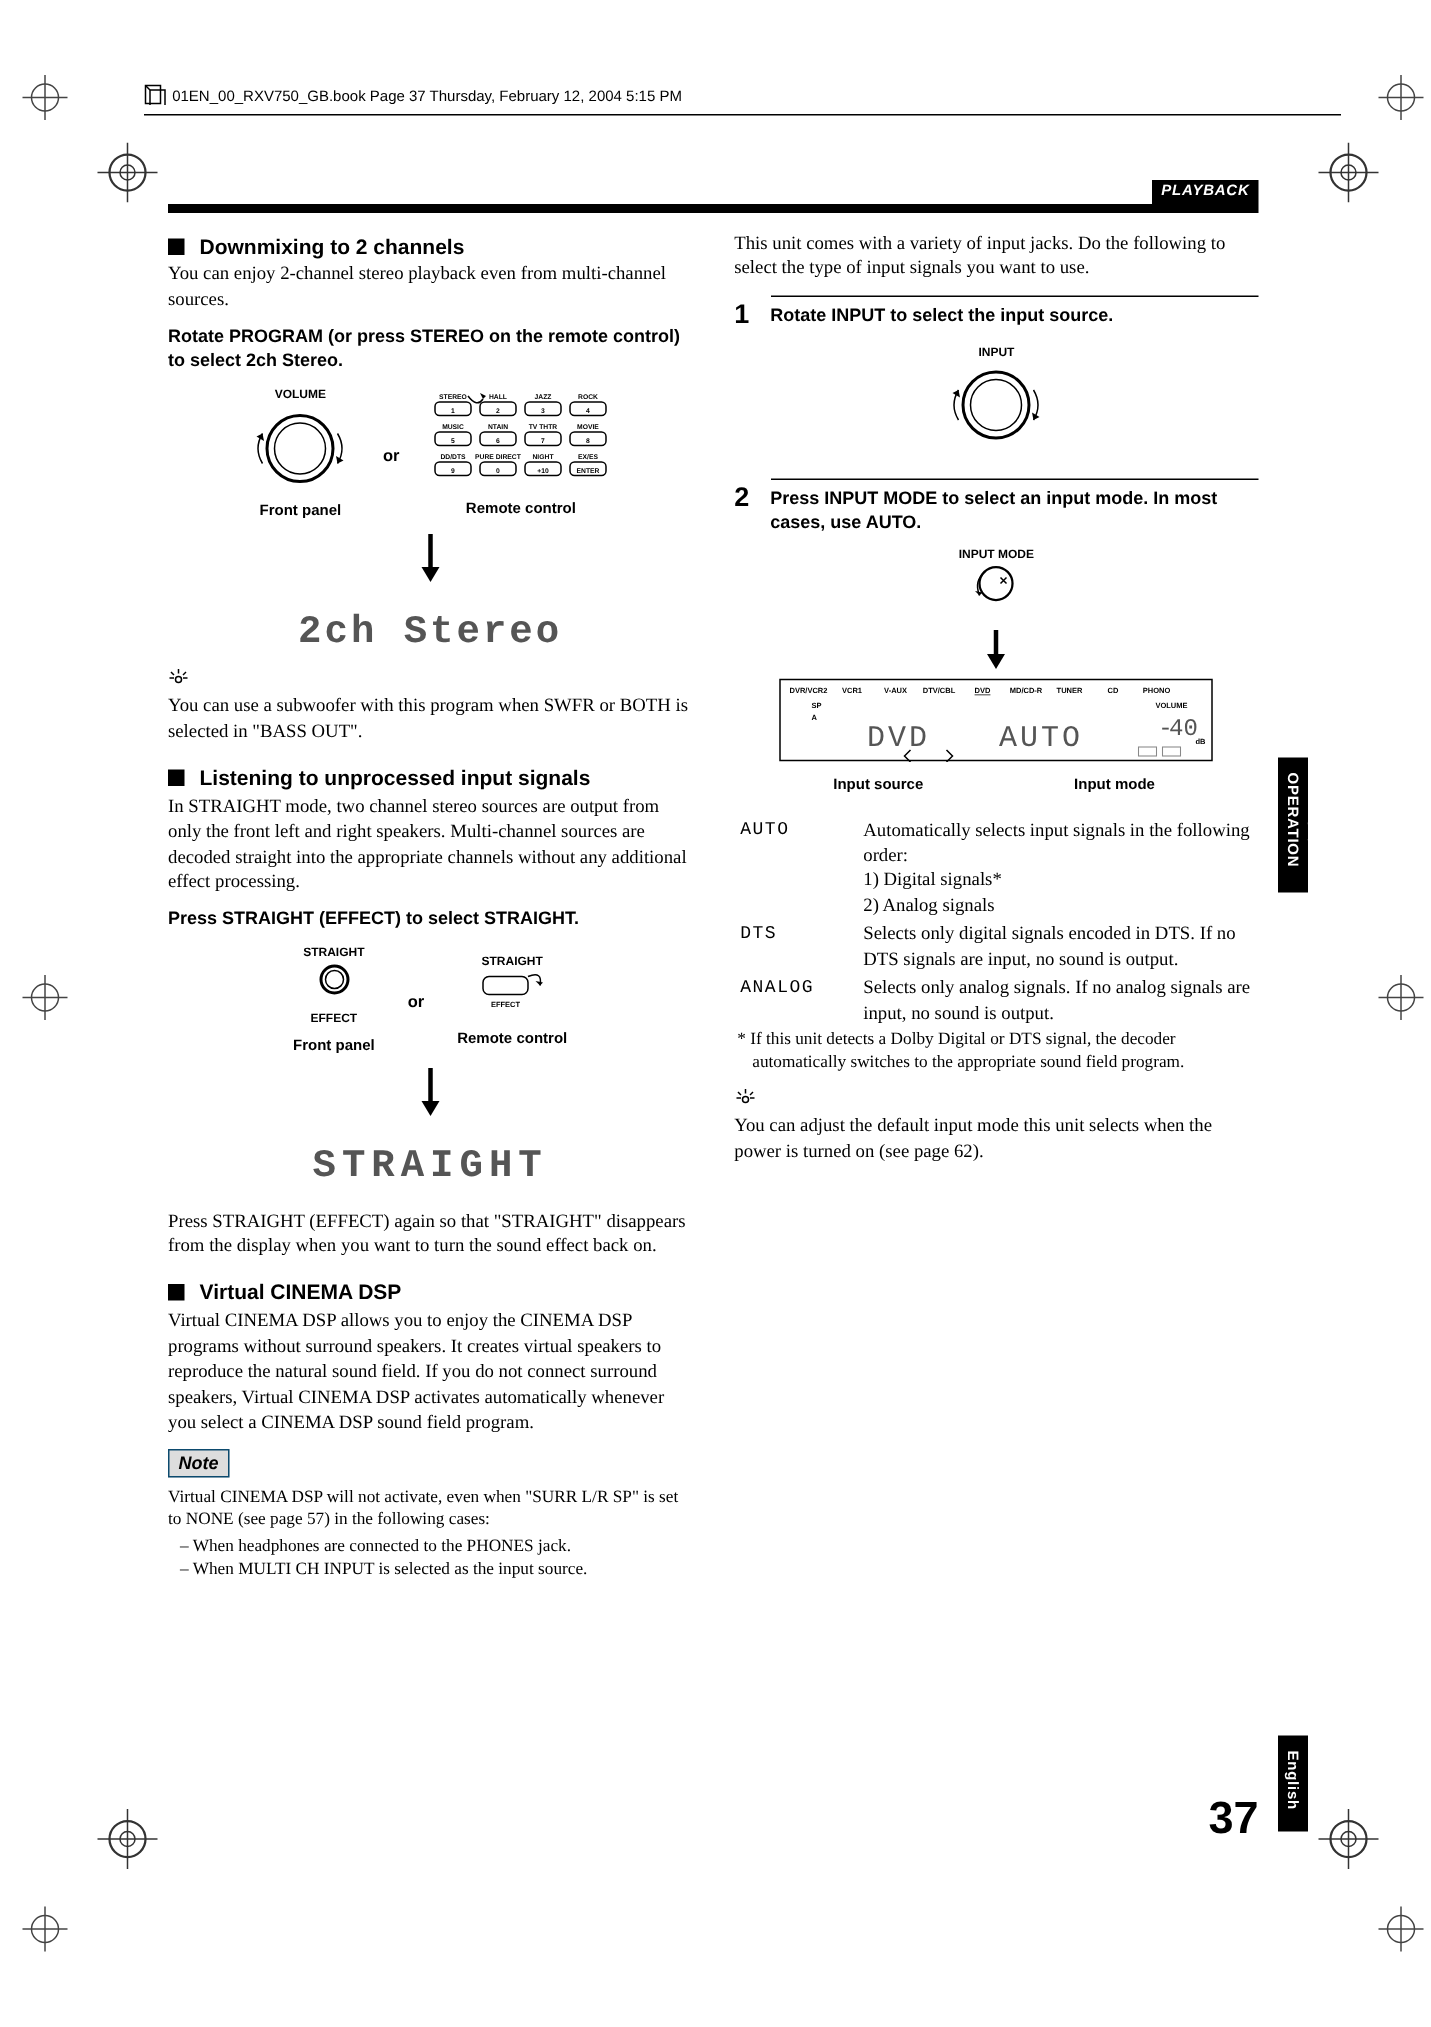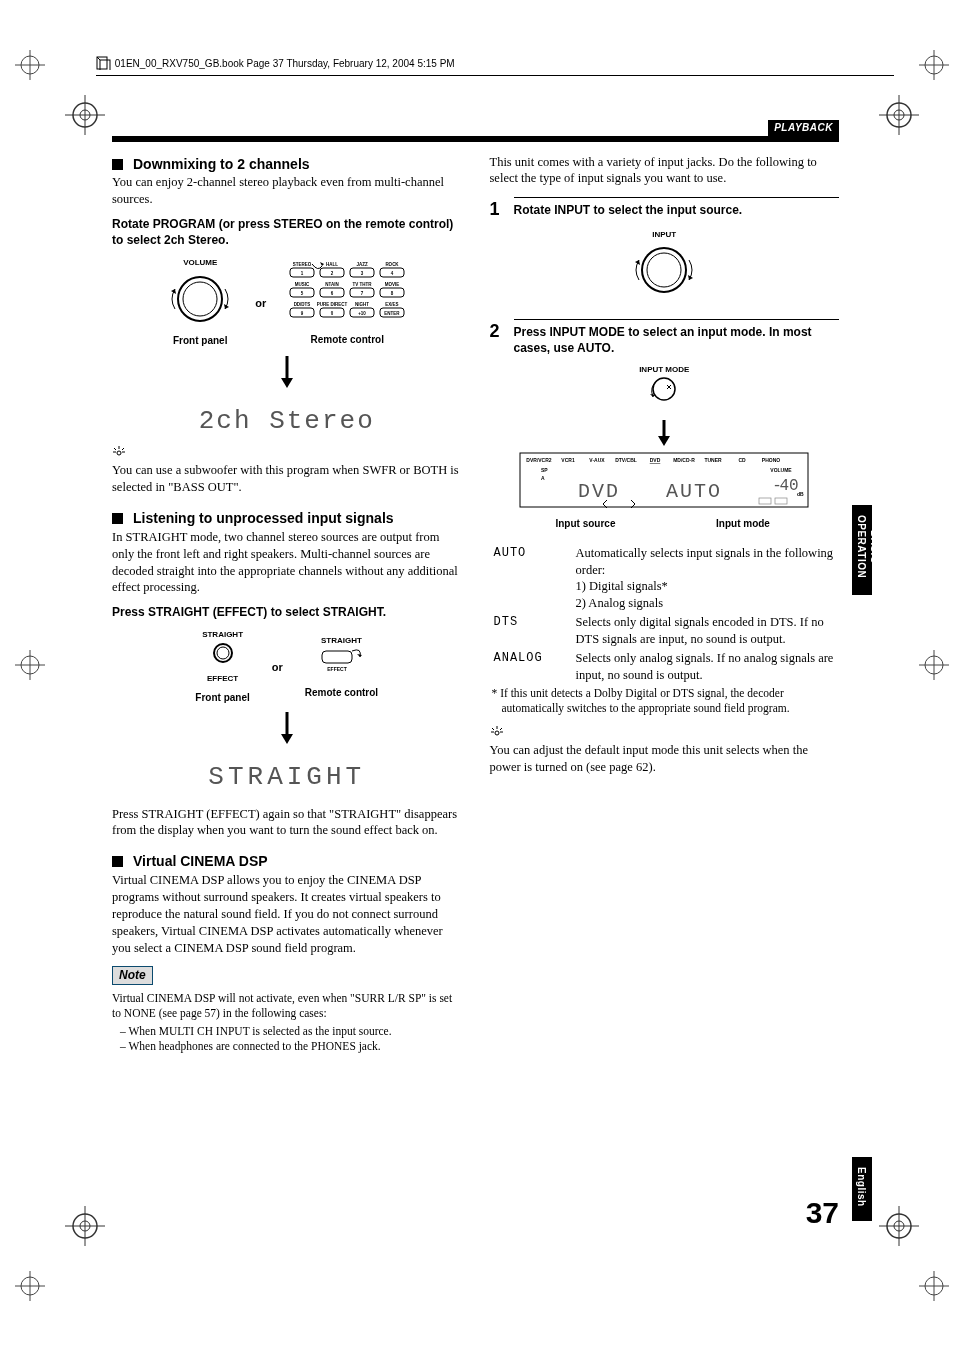--- a/index.html
+++ b/index.html
@@ -99,21 +99,21 @@
     font-family: Arial, sans-serif;
     font-weight: bold;
     font-size: 8px;
   }
   .mono-lcd {
     font-family: "Courier New", monospace;
     font-size: 26px;
     letter-spacing: 2px;
     text-align: center;
     color: #555;
-    font-weight: 400;
+    font-weight: 700;
     margin: 6px 0;
   }
   .tip-icon {
     display: inline-block;
     vertical-align: middle;
     margin-right: 4px;
   }
   .col-r-header {
     background: linear-gradient(to bottom, #bbb 0%, #eee 60%, #bbb 100%);
     border: 1px solid #777;
@@ -453,22 +453,22 @@
         <div class="mono-lcd" style="letter-spacing:4px;">STRAIGHT</div>
 
         <p style="margin-top:10px;">Press STRAIGHT (EFFECT) again so that "STRAIGHT" disappears from the display when you want to turn the sound effect back on.</p>
 
         <h3 class="section" style="margin-top:14px;"><span class="square"></span><span>Virtual CINEMA DSP</span></h3>
         <p>Virtual CINEMA DSP allows you to enjoy the CINEMA DSP programs without surround speakers. It creates virtual speakers to reproduce the natural sound field. If you do not connect surround speakers, Virtual CINEMA DSP activates automatically whenever you select a CINEMA DSP sound field program.</p>
 
         <div class="note-box">Note</div>
         <p style="font-size:11.5px;">Virtual CINEMA DSP will not activate, even when "SURR L/R SP" is set to NONE (see page 57) in the following cases:</p>
         <ul class="dash" style="font-size:11.5px;">
+          <li>When headphones are connected to the PHONES jack.</li>
           <li>When MULTI CH INPUT is selected as the input source.</li>
-          <li>When headphones are connected to the PHONES jack.</li>
         </ul>
       </div>
 
       <div class="col">
         <p>This unit comes with a variety of input jacks. Do the following to select the type of input signals you want to use.</p>
 
         <div class="numstep">
           <div class="num">1</div>
           <div class="txt">Rotate INPUT to select the input source.</div>
         </div>

